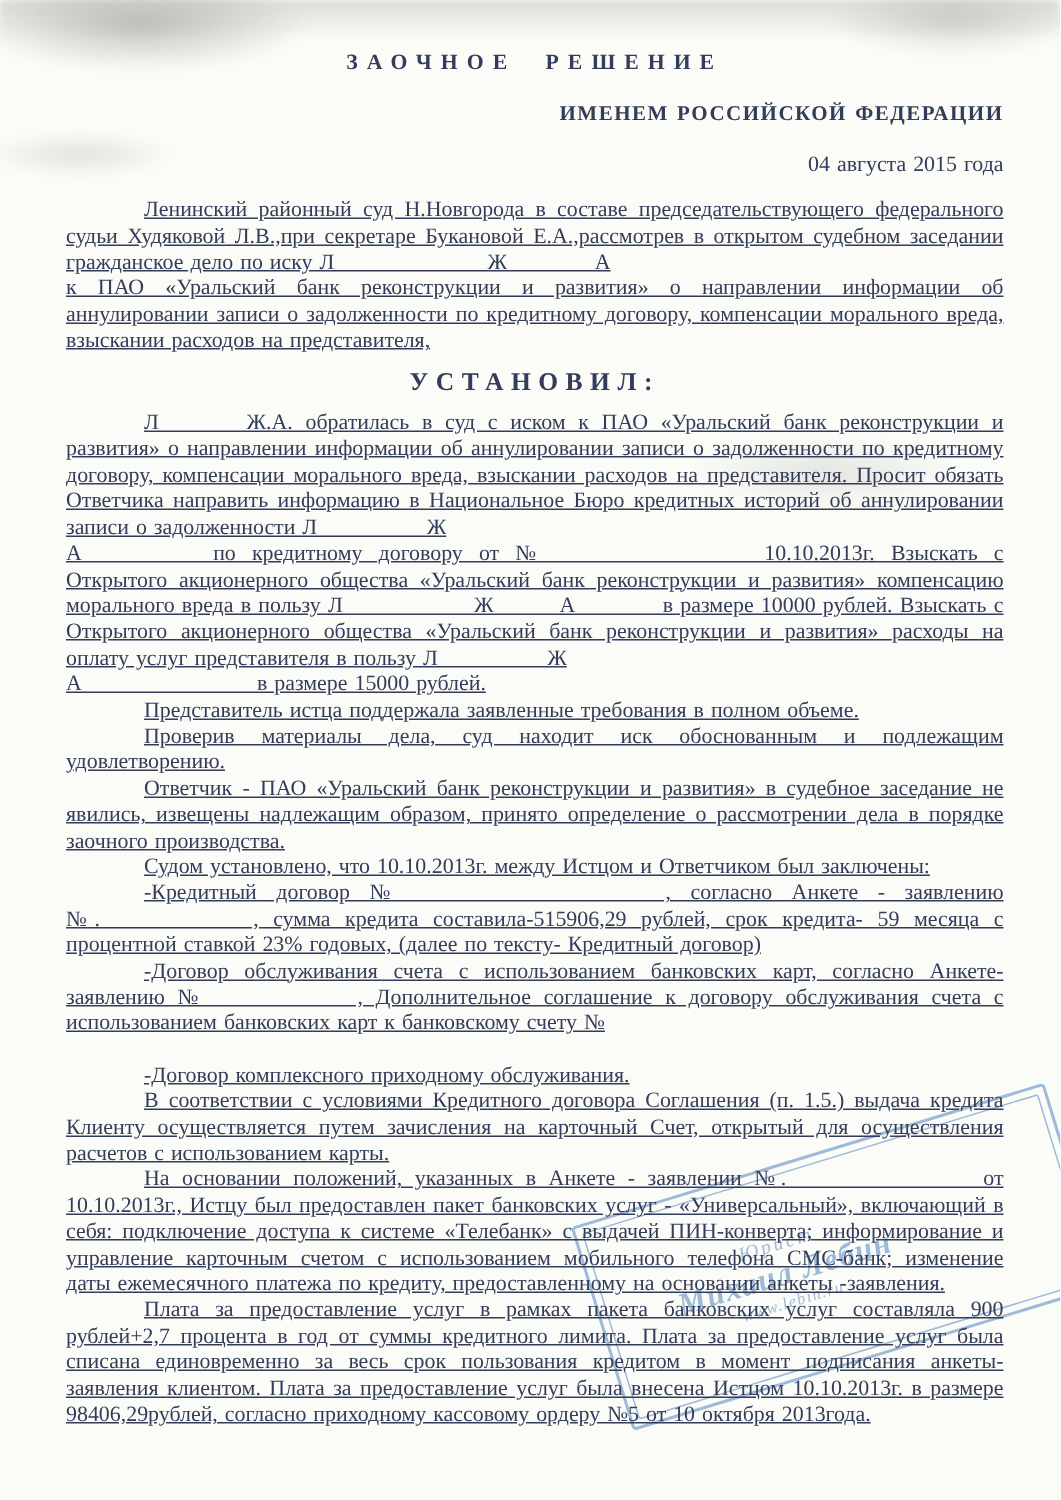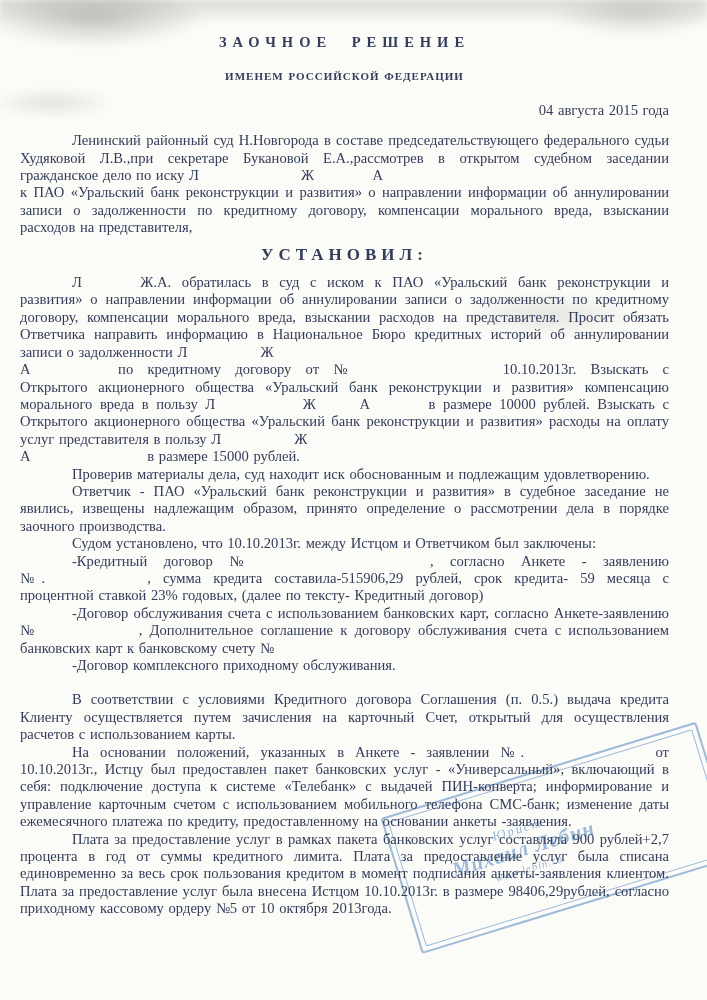--- a/index.html
+++ b/index.html
@@ -50,40 +50,40 @@
     width: 215px; margin-left: 18px; text-align: center;
     color: var(--stamp); font-style: italic; line-height: 1.15;
   }
   .stamp-line-1 { font-size: 13px; letter-spacing: 2px; }
   .stamp-line-2 { font-size: 21px; font-weight: bold; letter-spacing: 1px; }
   .stamp-line-3 { font-size: 11px; letter-spacing: 1px; margin-top: 2px; }
 
   
   .content {
     position: relative; z-index: 2;
-    padding: 34px 38px 0 20px;
+    padding: 34px 38px 0 44px;
     font-size: 14.6px; line-height: 17.4px;
     word-spacing: 1px;
   }
   .doc-title {
     margin: 0 0 17px 0; text-align: center;
     font-size: 14.5px; font-weight: bold;
     letter-spacing: 6px; word-spacing: 10px;
   }
   .doc-subtitle {
-    margin: 0 0 16px 0; text-align: center;
-    font-size: 11px; font-weight: 600; letter-spacing: 1px;
+    margin: 0 0 16px 0; text-align: right;
+    font-size: 14px; font-weight: 600; letter-spacing: 1px;
   }
   .doc-date { margin: 0 0 13px 0; text-align: right; font-size: 14.6px; }
   .section-heading {
     margin: 9px 0 11px 0; text-align: center;
     font-size: 17px; font-weight: bold; letter-spacing: 5px;
   }
   .paras p {
-    margin: 0; text-align: justify; text-indent: 52px;
+    margin: 0; text-align: justify; text-indent: 52px; text-decoration: underline;
   }
   #body-paragraphs p:nth-child(7) { margin-bottom: 17px; }
 </style>
 </head>
 <body>
 
 <div class="page">
 
   <div class="noise noise-top"></div>
   <div class="noise noise-topleft"></div>
@@ -107,25 +107,26 @@
     <div class="doc-date">04 августа 2015 года</div>
 
     <div class="paras" id="intro-paragraphs">
         <p>Ленинский районный суд Н.Новгорода в составе председательствующего федерального судьи Худяковой Л.В.,при секретаре Букановой Е.А.,рассмотрев в открытом судебном заседании гражданское дело по иску Л       Ж    А<br>к ПАО «Уральский банк реконструкции и развития» о направлении информации об аннулировании записи о задолженности по кредитному договору, компенсации морального вреда, взыскании расходов на представителя,</p>
       </div>
 
     <h3 class="section-heading">УСТАНОВИЛ:</h3>
 
     <div class="paras" id="body-paragraphs">
         <p>Л    Ж.А. обратилась в суд с иском к ПАО «Уральский банк реконструкции и развития» о направлении информации об аннулировании записи о задолженности по кредитному договору, компенсации морального вреда, взыскании расходов на представителя. Просит обязать Ответчика направить информацию в Национальное Бюро кредитных историй об аннулировании записи о задолженности Л     Ж<br>А      по кредитному договору от №          10.10.2013г. Взыскать с Открытого акционерного общества «Уральский банк реконструкции и развития» компенсацию морального вреда в пользу Л      Ж   А    в размере 10000 рублей. Взыскать с Открытого акционерного общества «Уральский банк реконструкции и развития» расходы на оплату услуг представителя в пользу Л     Ж<br>А        в размере 15000 рублей.</p>
+        <p>Представитель истца поддержала заявленные требования в полном объеме.</p>
         <p>Проверив материалы дела, суд находит иск обоснованным и подлежащим удовлетворению.</p>
         <p>Ответчик - ПАО «Уральский банк реконструкции и развития» в судебное заседание не явились, извещены надлежащим образом, принято определение о рассмотрении дела в порядке заочного производства.</p>
         <p>Судом установлено, что 10.10.2013г. между Истцом и Ответчиком был заключены:</p>
         <p>-Кредитный договор №            , согласно Анкете - заявлению №.       , сумма кредита составила-515906,29 рублей, срок кредита- 59 месяца с процентной ставкой 23% годовых, (далее по тексту- Кредитный договор)</p>
         <p>-Договор обслуживания счета с использованием банковских карт, согласно Анкете-заявлению №       , Дополнительное соглашение к договору обслуживания счета с использованием банковских карт к банковскому счету №</p>
         <p>-Договор комплексного приходному обслуживания.</p>
-        <p>В соответствии с условиями Кредитного договора Соглашения (п. 0.5.) выдача кредита Клиенту осуществляется путем зачисления на карточный Счет, открытый для осуществления расчетов с использованием карты.</p>
+        <p>В соответствии с условиями Кредитного договора Соглашения (п. 1.5.) выдача кредита Клиенту осуществляется путем зачисления на карточный Счет, открытый для осуществления расчетов с использованием карты.</p>
         <p>На основании положений, указанных в Анкете - заявлении №.         от 10.10.2013г., Истцу был предоставлен пакет банковских услуг - «Универсальный», включающий в себя: подключение доступа к системе «Телебанк» с выдачей ПИН-конверта; информирование и управление карточным счетом с использованием мобильного телефона СМС-банк; изменение даты ежемесячного платежа по кредиту, предоставленному на основании анкеты -заявления.</p>
         <p>Плата за предоставление услуг в рамках пакета банковских услуг составляла 900 рублей+2,7 процента в год от суммы кредитного лимита. Плата за предоставление услуг была списана единовременно за весь срок пользования кредитом в момент подписания анкеты-заявления клиентом. Плата за предоставление услуг была внесена Истцом 10.10.2013г. в размере 98406,29рублей, согласно приходному кассовому ордеру №5 от 10 октября 2013года.</p>
       </div>
   </div>
 
 </div>
 
 </body></html>

